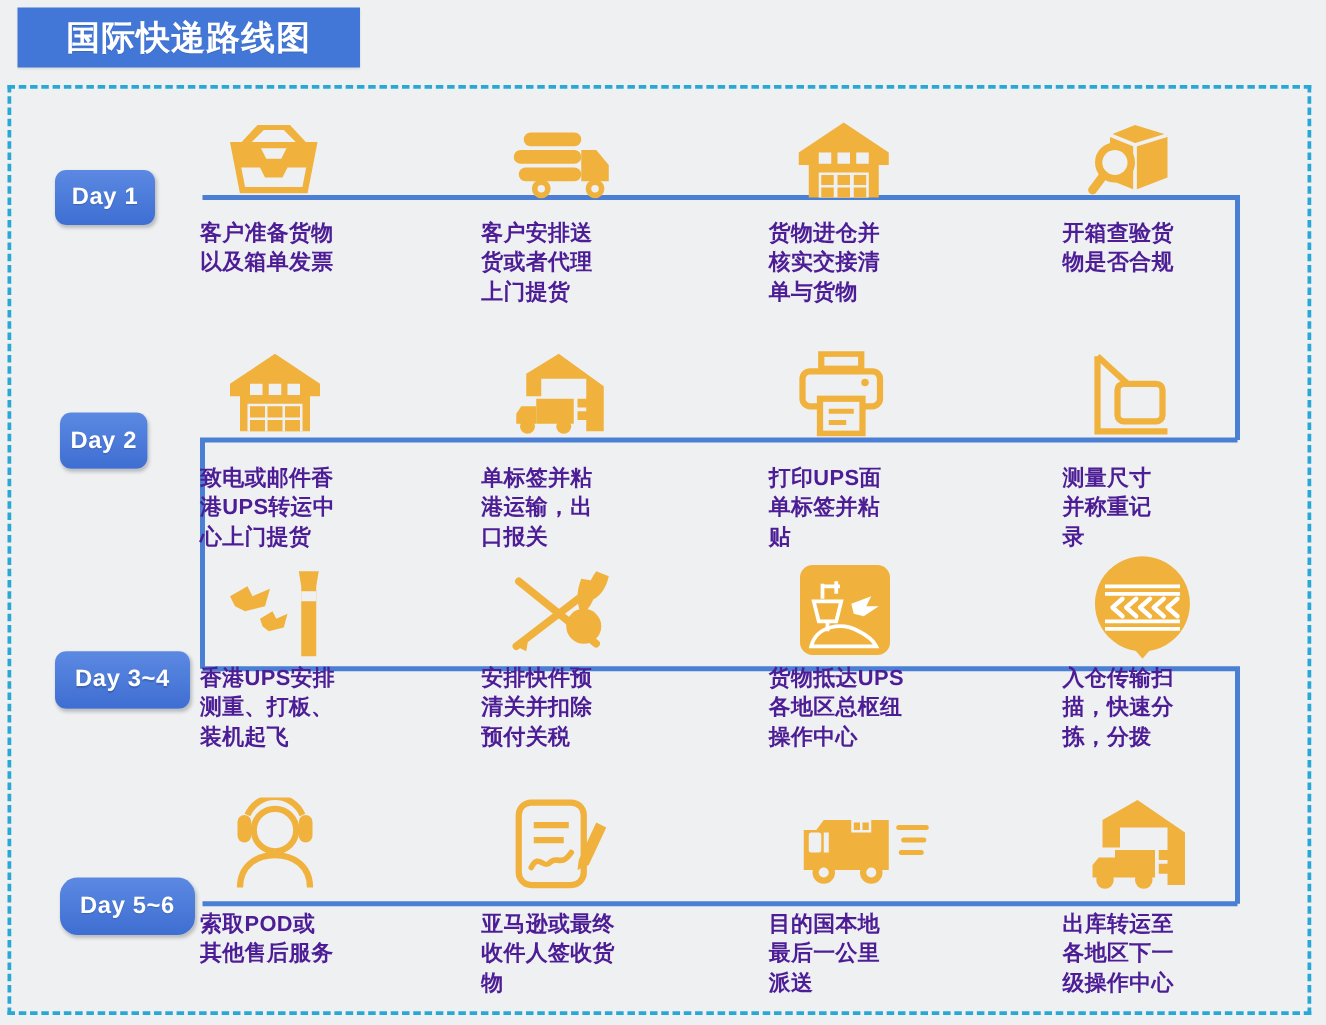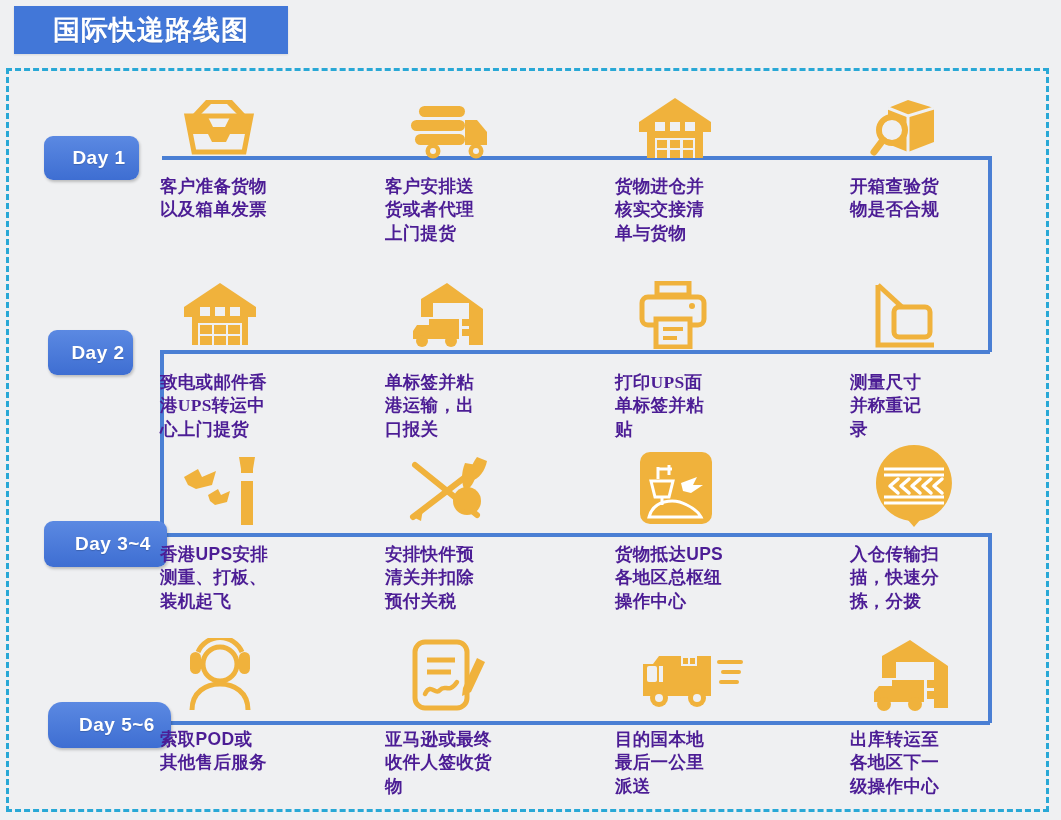--- a/index.html
+++ b/index.html
@@ -37,21 +37,20 @@
   
   .day-badge{
     position:absolute;
     background:linear-gradient(#5b89e2,#3e6ed2);
     border-radius:9px;
     color:#fff;font-weight:bold;font-size:19px;
     display:flex;align-items:center;justify-content:center;
     box-shadow:1px 2px 3px rgba(0,0,0,.22);
     text-shadow:0 1px 1px rgba(0,0,0,.18);
     letter-spacing:.5px;
-    padding-left:15px;
   }
   .badge-1{left:44px;top:136px;width:80px;height:44px;}
   .badge-2{left:48px;top:330px;width:70px;height:45px;}
   .badge-3{left:44px;top:521px;width:108px;height:46px;}
   .badge-4{left:48px;top:702px;width:108px;height:46px;border-radius:14px;}
 
   
   .path-svg{position:absolute;left:0;top:0;width:1061px;height:820px;pointer-events:none;}
 
   
@@ -84,22 +83,22 @@
     margin-top:12px;
     font-size:17.5px;
     font-weight:bold;
     color:#4c1d95;
     line-height:1.33;
     letter-spacing:.3px;
     white-space:pre-line;
     font-family:"Liberation Sans","DejaVu Sans",sans-serif;
   }
   .row-1 .label{margin-top:13px;}
-  .row-2 .label{margin-top:22px;font-family:Liberation Serif, serif;}
-  .row-3 .label{margin-top:16px;}
+  .row-2 .label{margin-top:22px;}
+  .row-3 .label{margin-top:4px;}
   .row-4 .label{margin-top:16px;}
 
   svg.ico{display:block;}
 </style>
 </head>
 <body>
 
 <div class="page">
 
   <div class="title-box">

